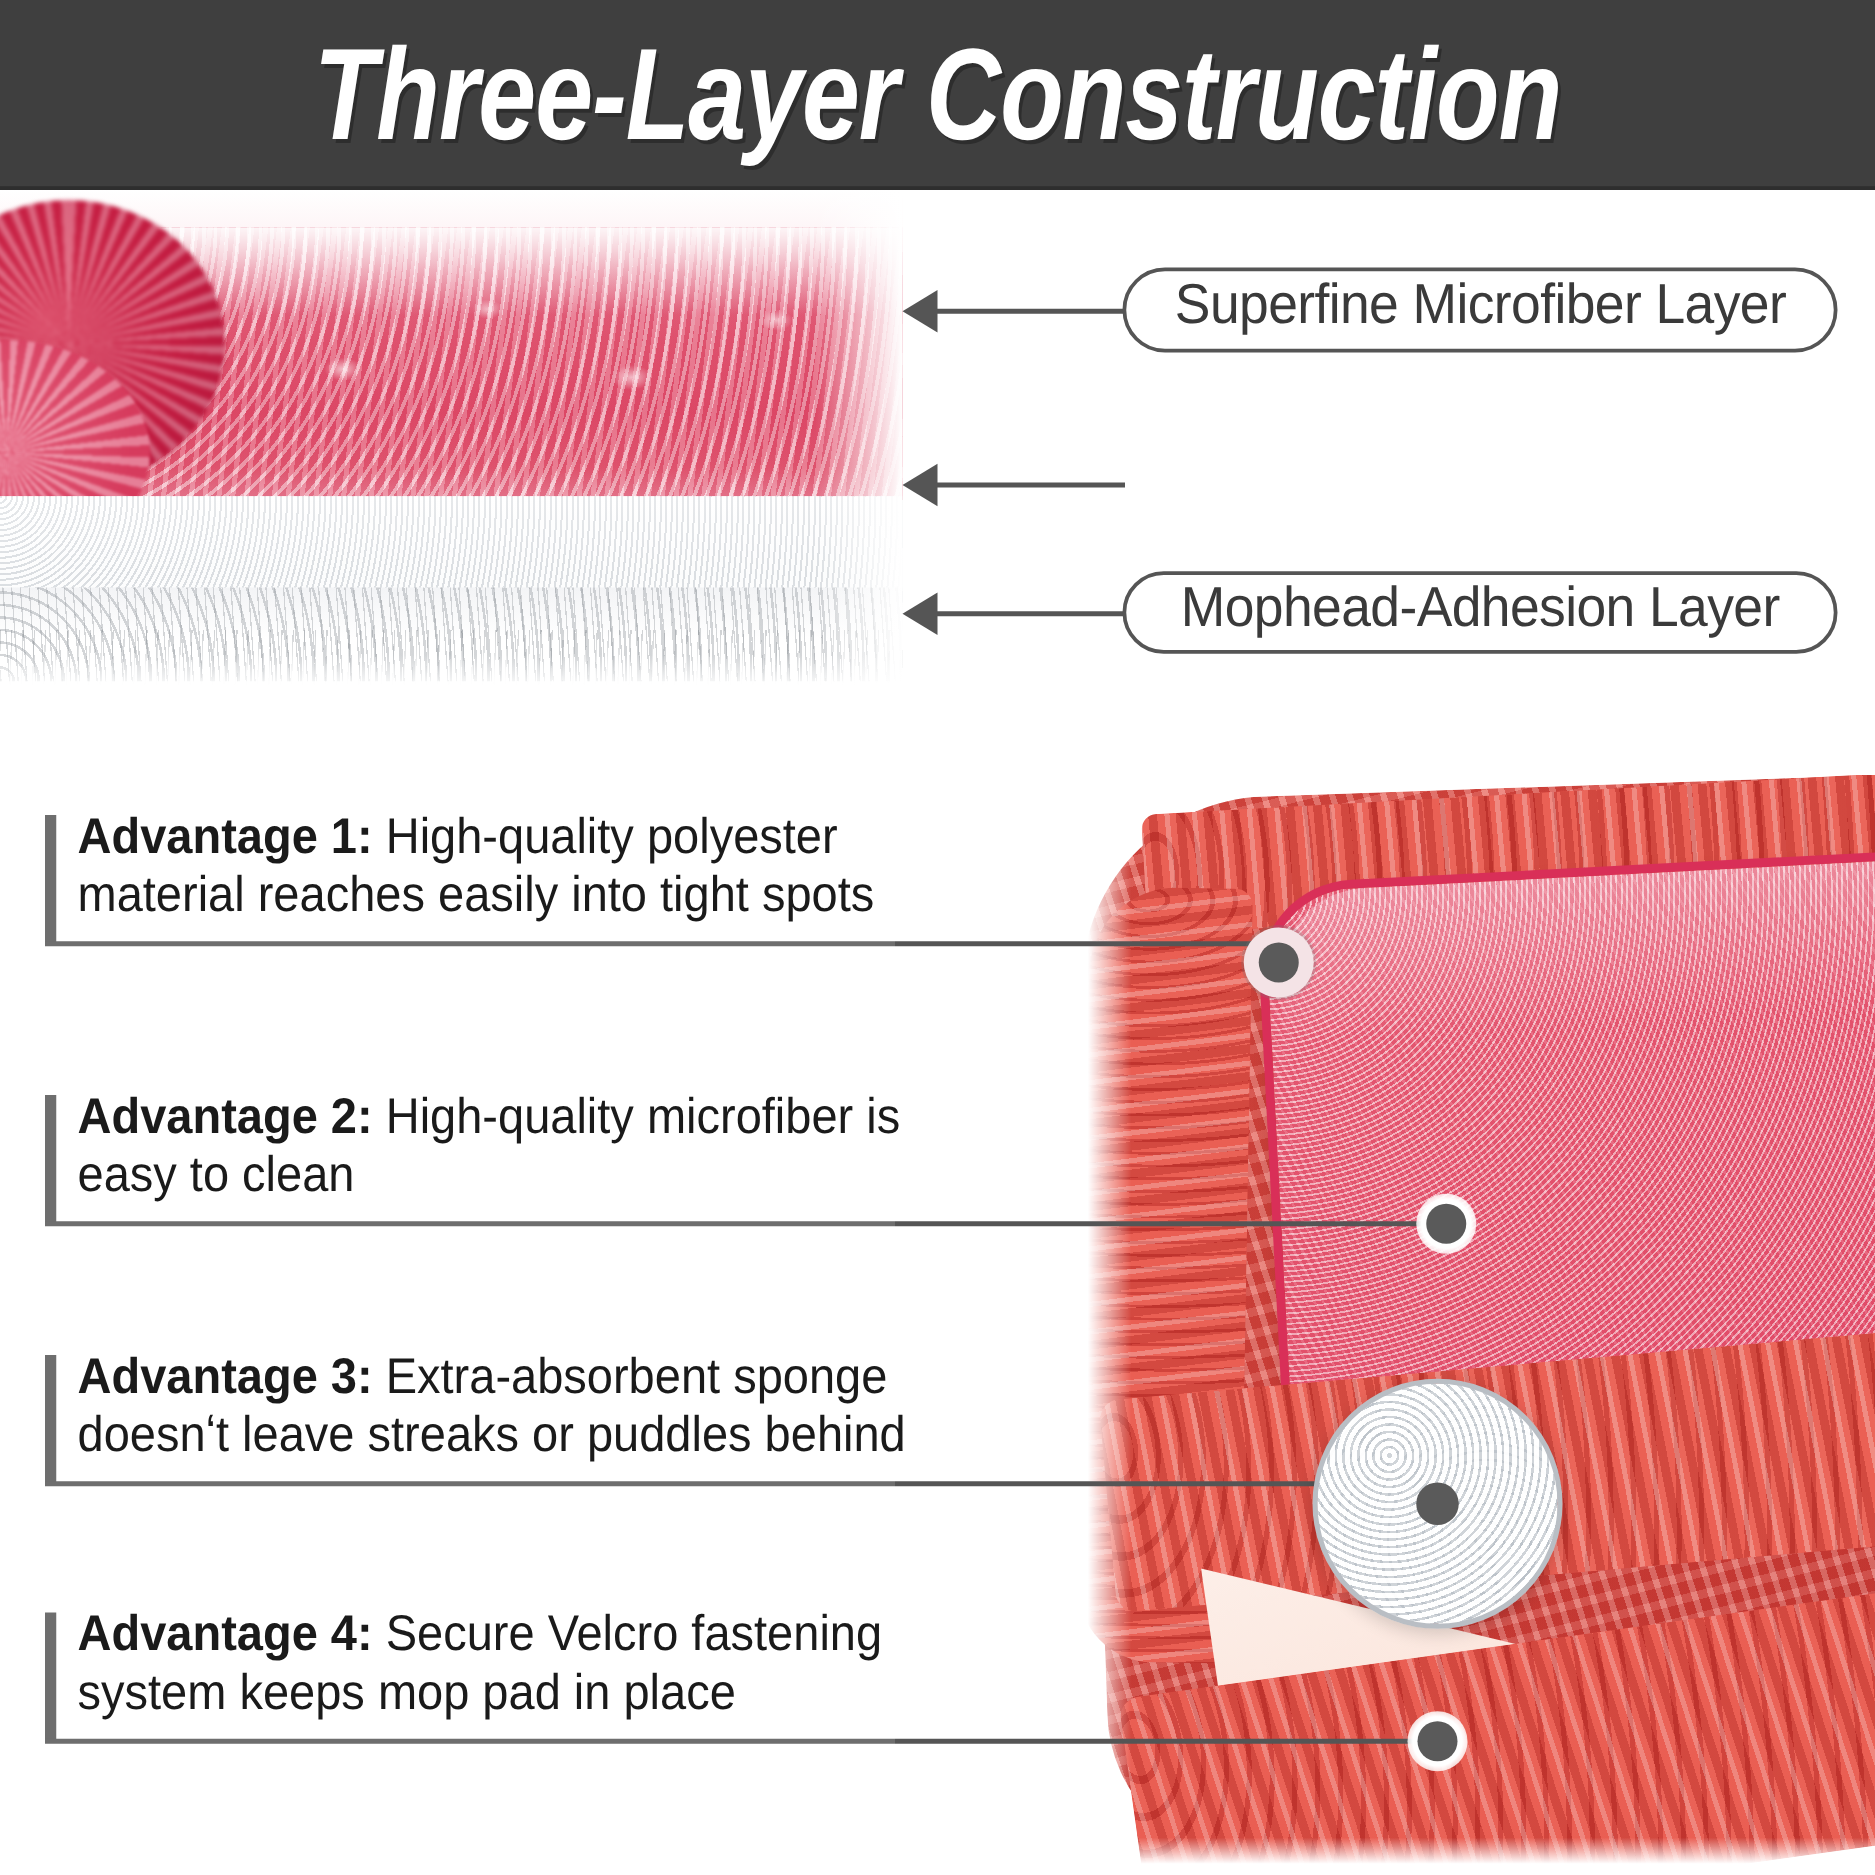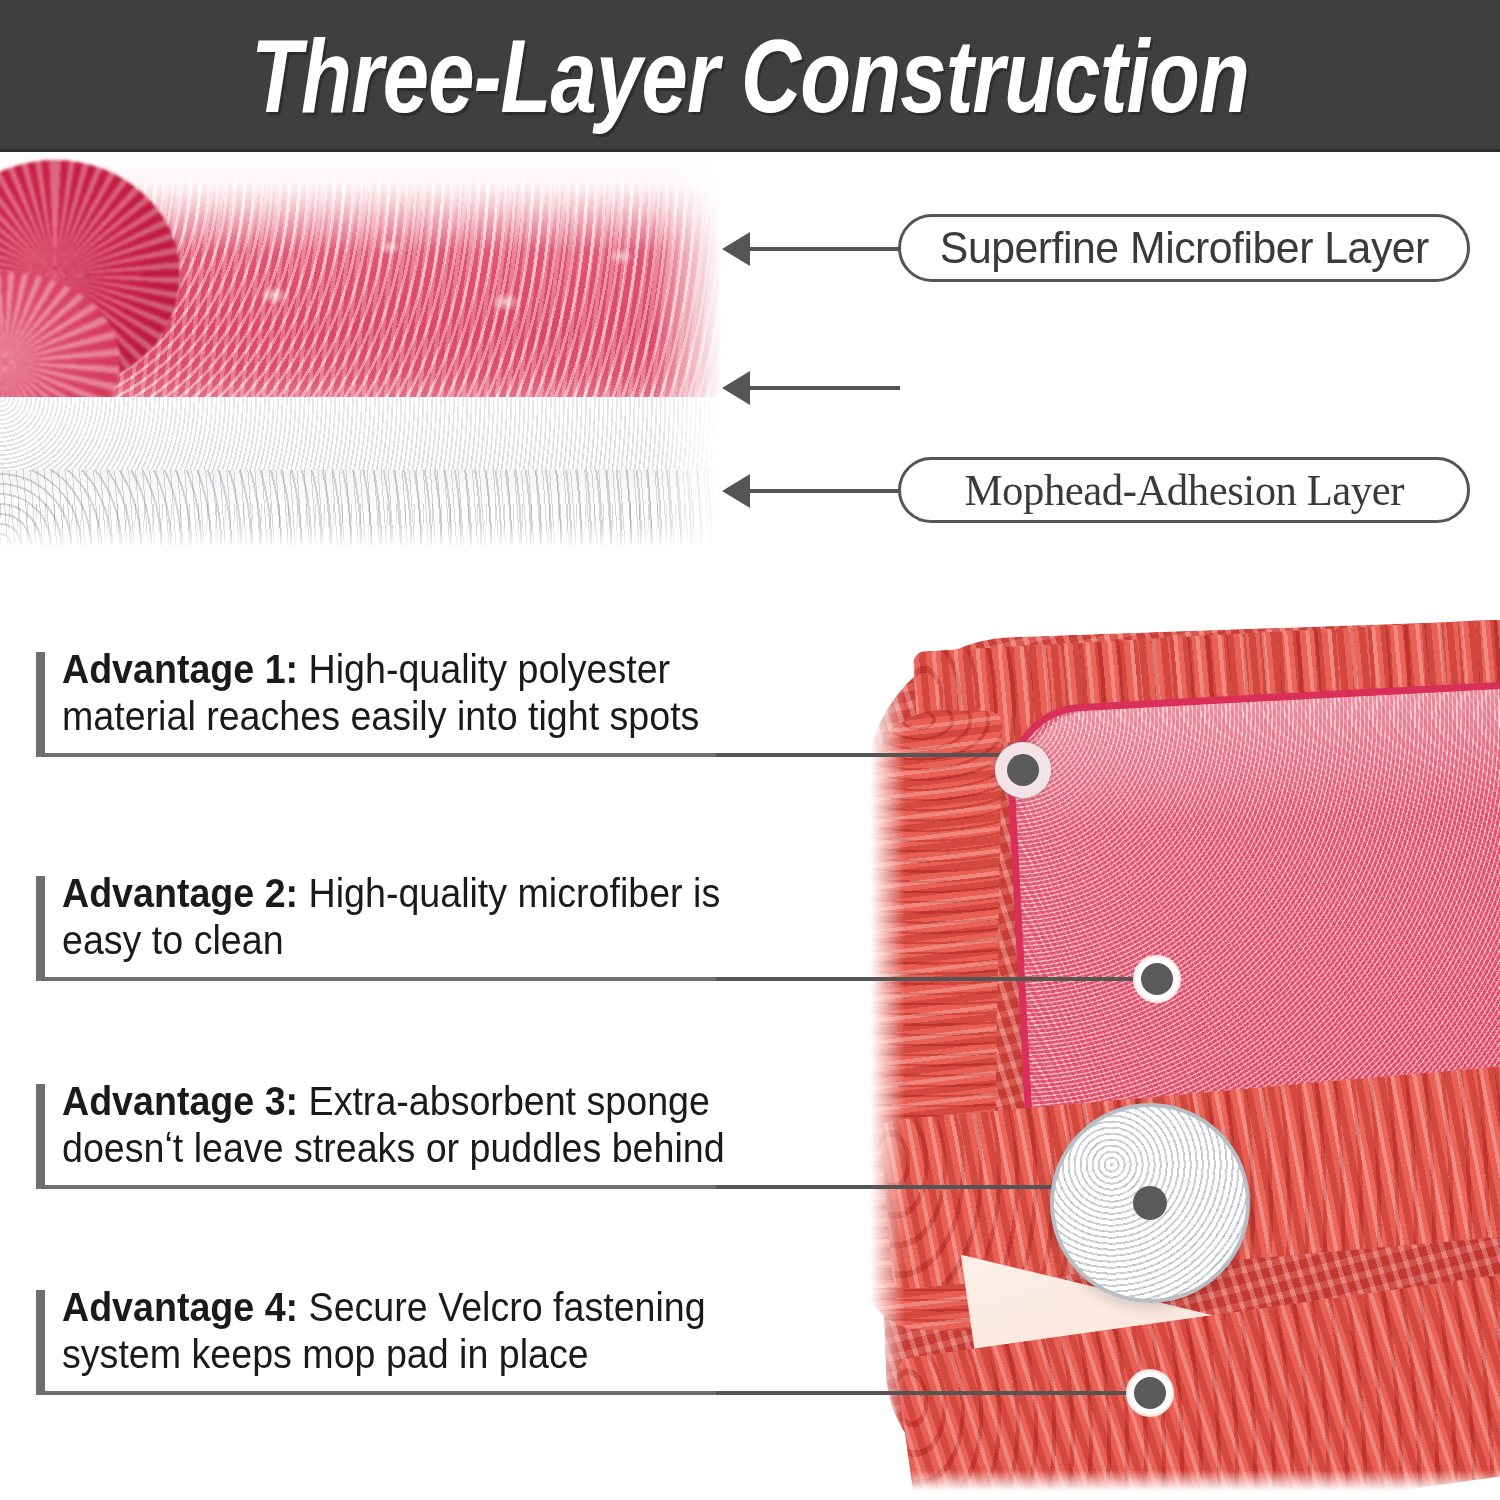--- a/index.html
+++ b/index.html
@@ -112,21 +112,21 @@
     position:absolute; right:0; top:0; width:70px; height:100%;
     background:linear-gradient(90deg,rgba(255,255,255,0),#ffffff);
   }
 
   
   .callout {
     position:absolute;
     border:3px solid #555555;
     border-radius:40px;
     background:#ffffff;
-    display:flex; align-items:center; justify-content:center;
+    display:flex; justify-content:center;
     color:#3a3a3a;
     font-size:45px;
     letter-spacing:-0.5px;
     white-space:nowrap;
     padding:0 18px;
   }
   .callout span{ transform:scaleX(0.95); display:inline-block; }
   .lead-line {
     position:absolute; height:4px; background:#555555;
   }
@@ -327,21 +327,21 @@
   <div class="lead-line" style="left:748px; top:247px; width:152px;"></div>
   <div class="callout" style="left:898px; top:214px; width:572px; height:68px;">
     <span>Superfine Microfiber Layer</span>
   </div>
 
   <div class="lead-arrow" style="left:722px; top:371px;"></div>
   <div class="lead-line" style="left:748px; top:386px; width:152px;"></div>
 
   <div class="lead-arrow" style="left:722px; top:474px;"></div>
   <div class="lead-line" style="left:748px; top:489px; width:152px;"></div>
-  <div class="callout" style="left:898px; top:457px; width:572px; height:66px;font-family:Liberation Serif, serif;">
+  <div class="callout" style="left:898px; top:457px; width:572px; height:66px;">
     <span>Mophead-Adhesion Layer</span>
   </div>
 
   <div class="mop">
     <div class="mop-body"></div>
     <div class="fringe fringe-top"></div>
     <div class="fringe fringe-left"></div>
     <div class="pad-face"></div>
     <div class="pad-face-sheen"></div>
     <div class="fringe fringe-mid"></div>

